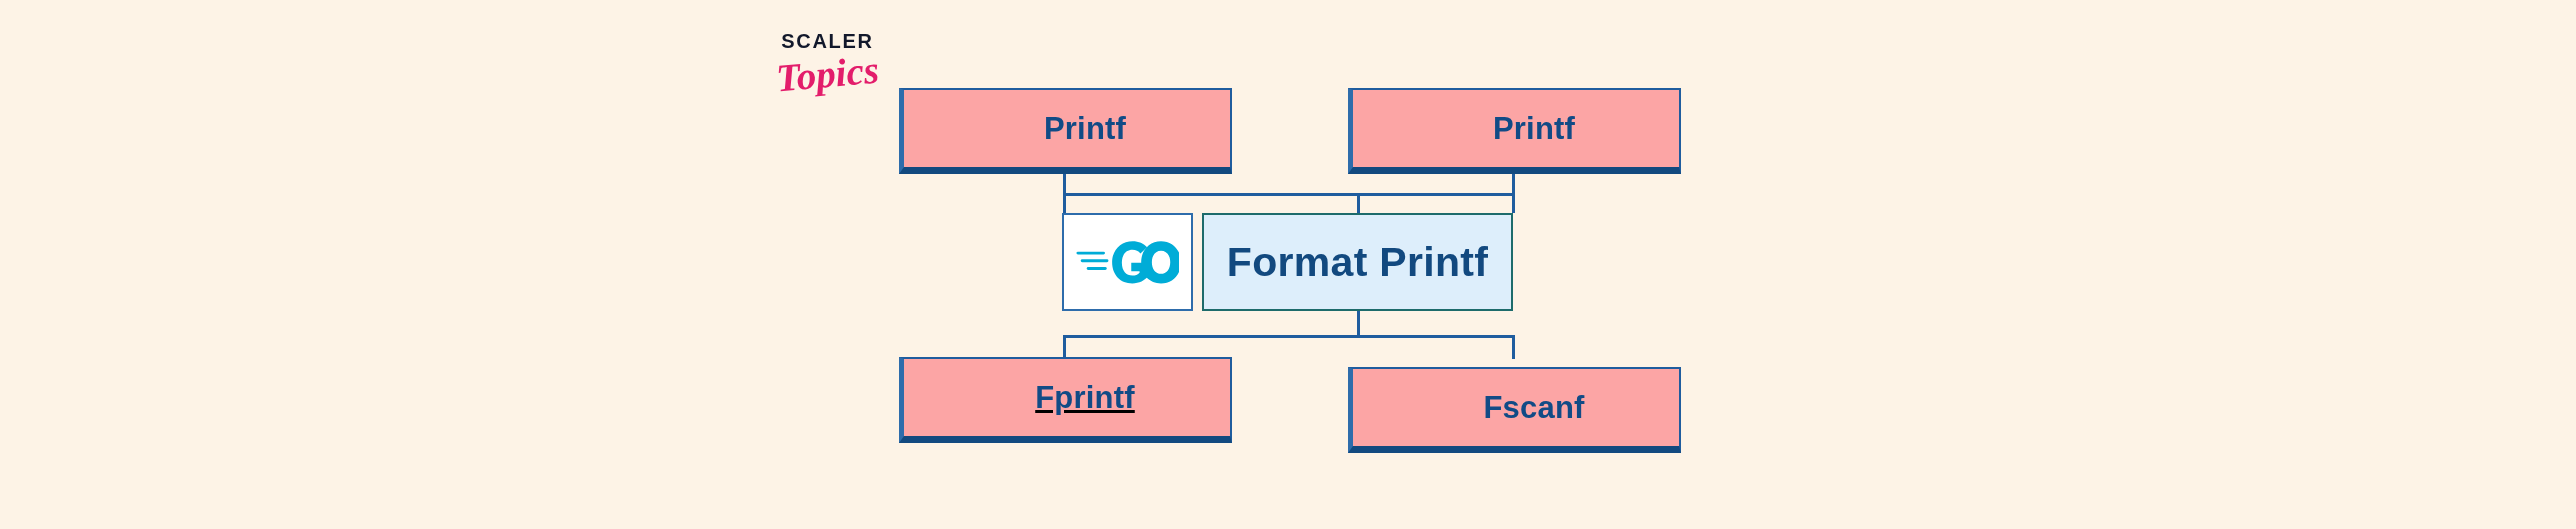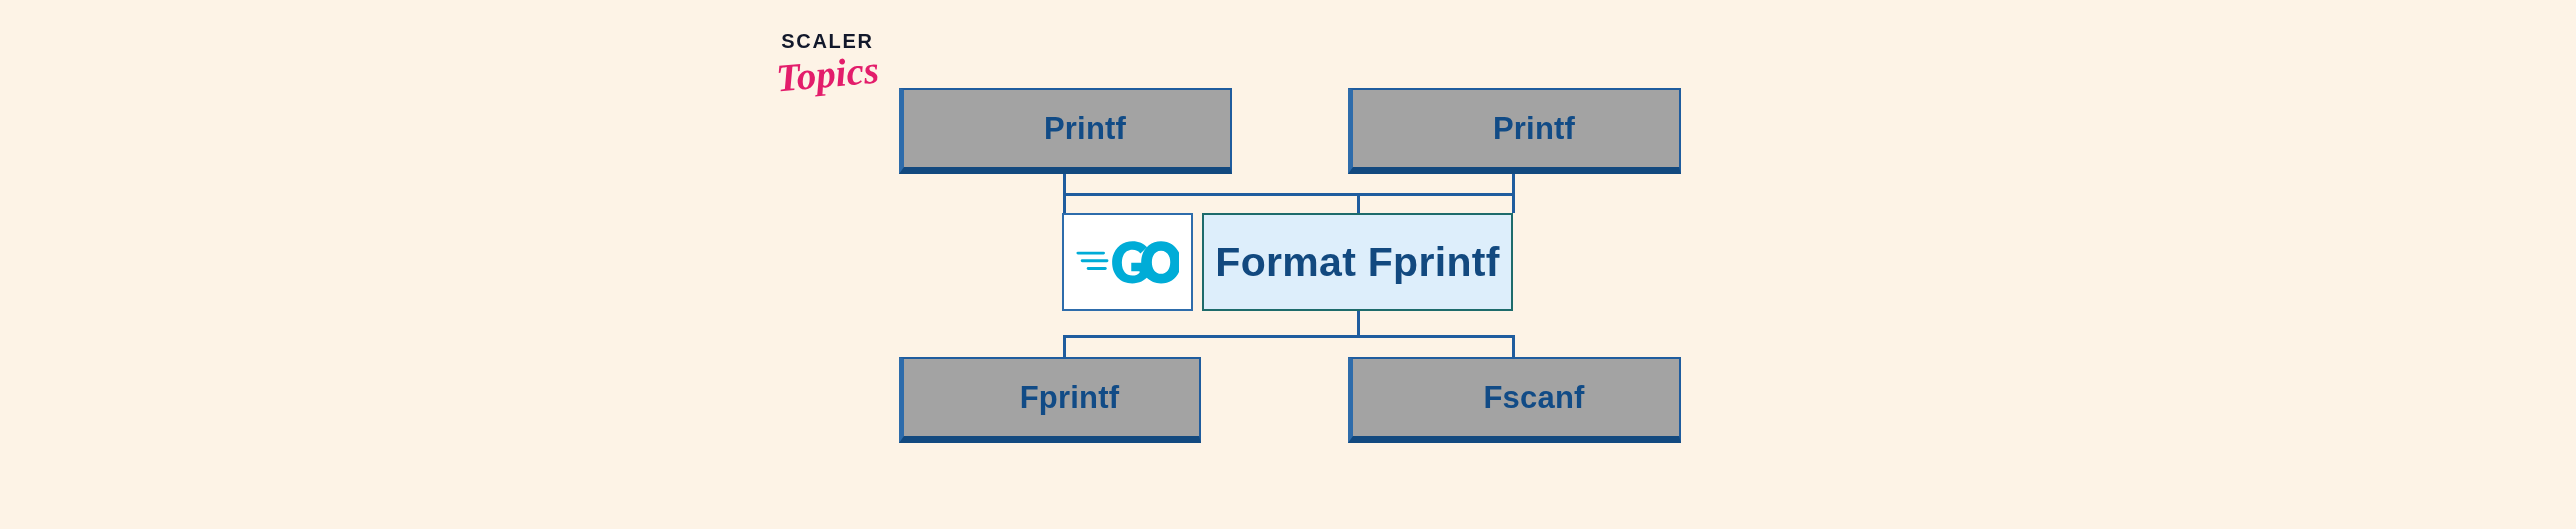--- a/index.html
+++ b/index.html
@@ -59,21 +59,21 @@
     position: absolute;
     background: #1f5c9e;
   }
   .conn.v { width: 2.6px; }
   .conn.h { height: 2.6px; }
 
   
   .node {
     position: absolute;
     box-sizing: border-box;
-    background: #a3a3a3;
+    background: #fca5a5;
     border: 2.6px solid #1f5c9e;
     border-bottom: 7.7px solid #12497f;
     border-left: 5.2px solid #2e6cab;
     display: flex;
     align-items: center;
     justify-content: center;
     padding-left: 36px;
   }
   .node .label {
     font-family: "Liberation Sans", sans-serif;
@@ -155,25 +155,25 @@
         <line x1="14" y1="38" x2="34" y2="38"></line>
       </g>
 
       <path fill="#00ACD7" d="M66 6c-13.5 0-24 10.3-24 24.4C42 45.9 52 55.5 65.6 55.5c8.2 0 14.6-3.2 18.6-8.6V31.2H64.4v10.1h9.7v1.6c-2 2.2-4.9 3.4-8.4 3.4-7.3 0-12.3-5.6-12.3-15 0-9.5 5-15.2 12.4-15.2 4 0 7.1 1.5 9.3 4.3l7.9-7.2C78.9 8.5 73.3 6 66 6z"></path>
 
       <path fill="#00ACD7" d="M99.2 6C86 6 76 15.9 76 30.7c0 14.9 10 24.8 23.2 24.8 13.3 0 23.3-9.9 23.3-24.8C122.5 15.9 112.5 6 99.2 6zm0 11.2c6.4 0 10.8 5.3 10.8 13.5 0 8.3-4.4 13.6-10.8 13.6-6.3 0-10.7-5.3-10.7-13.6 0-8.2 4.4-13.5 10.7-13.5z"></path>
     </svg>
   </div>
 
   <div class="node-center" style="left:1202px; top:213px; width:311px; height:98px;">
-    <span class="label">Format Fprintf</span>
+    <span class="label">Format Printf</span>
   </div>
 
-  <div class="node" style="left:899px; top:357px; width:302px; height:86px;">
+  <div class="node" style="left:899px; top:357px; width:333px; height:86px;text-decoration:underline;">
     <span class="label">Fprintf</span>
   </div>
 
-  <div class="node" style="left:1348px; top:357px; width:333px; height:86px;">
+  <div class="node" style="left:1348px; top:367px; width:333px; height:86px;">
     <span class="label">Fscanf</span>
   </div>
 
 </div>
 
 
 </body></html>

